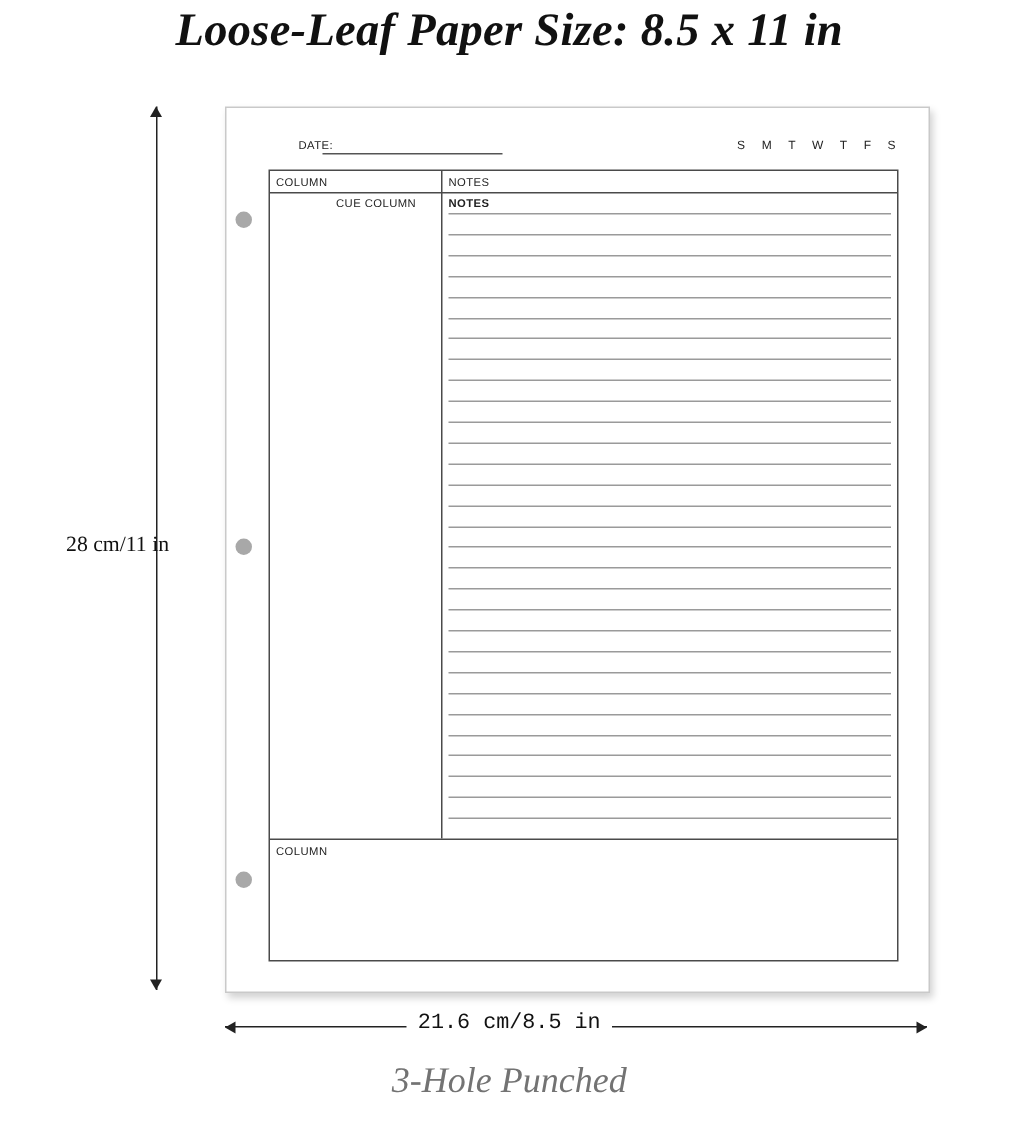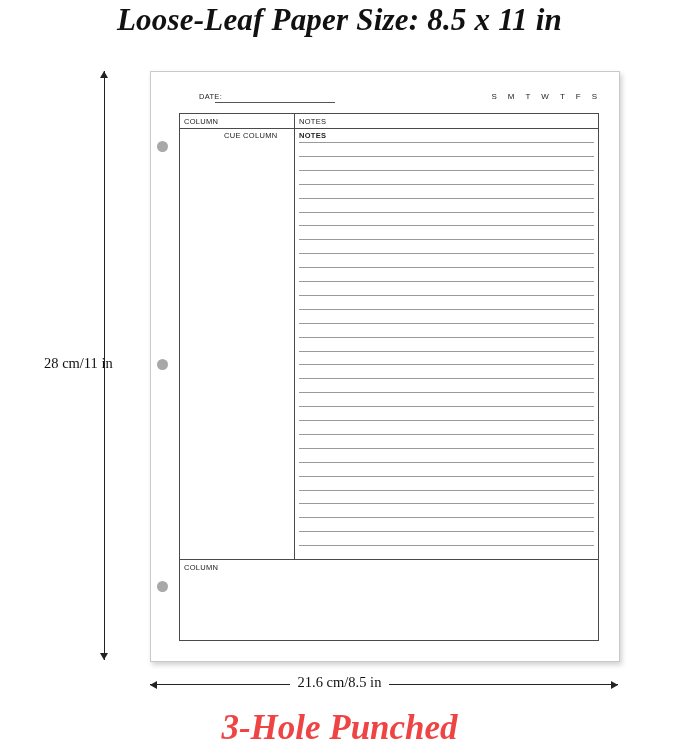--- a/index.html
+++ b/index.html
@@ -30,24 +30,24 @@
     letter-spacing: 0.2px;
     white-space: nowrap;
   }
   .title-bottom {
     position: absolute;
     left: 0;
     top: 708px;
     width: 679px;
     text-align: center;
     font-family: "Liberation Serif", serif;
-    font-weight: bold;
+    font-weight: normal;
     font-style: italic;
-    font-size: 35px;
-    color: #ef4444;
+    font-size: 24px;
+    color: #737373;
     white-space: nowrap;
   }
 
   
   .sheet {
     position: absolute;
     left: 150px;
     top: 71px;
     width: 468px;
     height: 589px;
@@ -250,21 +250,21 @@
     left: 611px;
     top: 681px;
     border-left: 7px solid #222;
   }
   .label-h {
     position: absolute;
     left: 0;
     top: 674px;
     width: 679px;
     text-align: center;
-    font-family: Liberation Serif, serif;
+    font-family: Liberation Mono, monospace;
     font-size: 14.5px;
     color: #111;
     background: transparent;
   }
   .label-h span {
     background: #ffffff;
     padding: 0 8px;
   }
 </style>
 </head>

